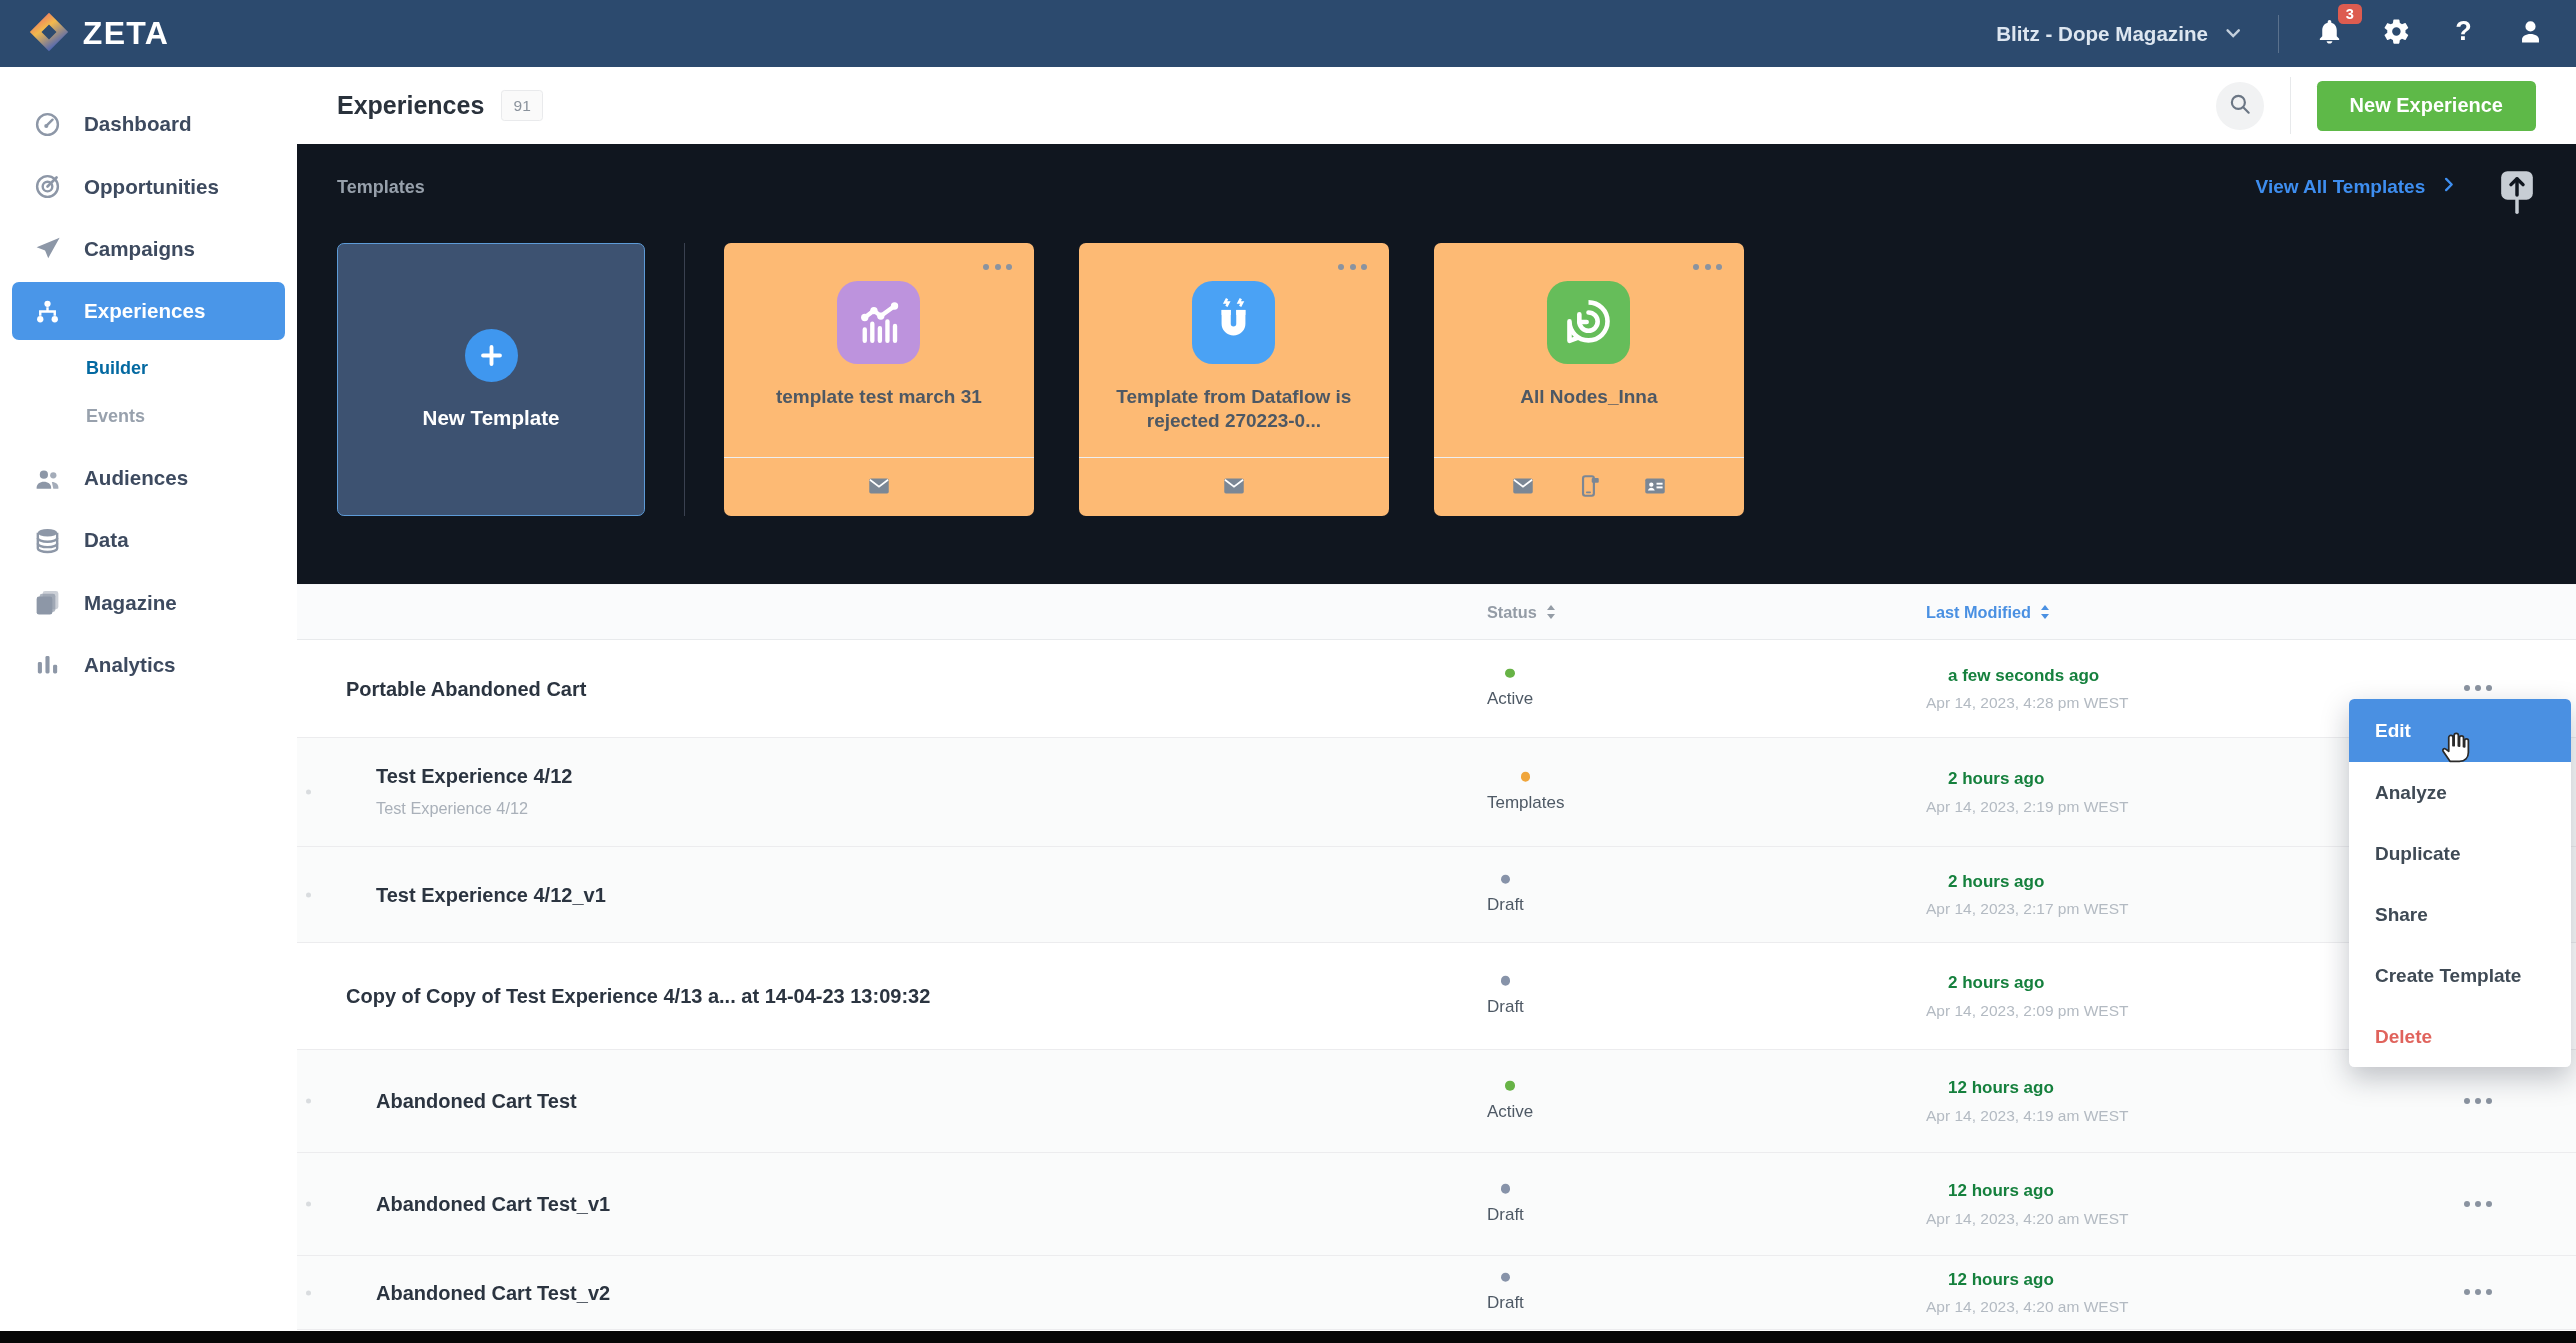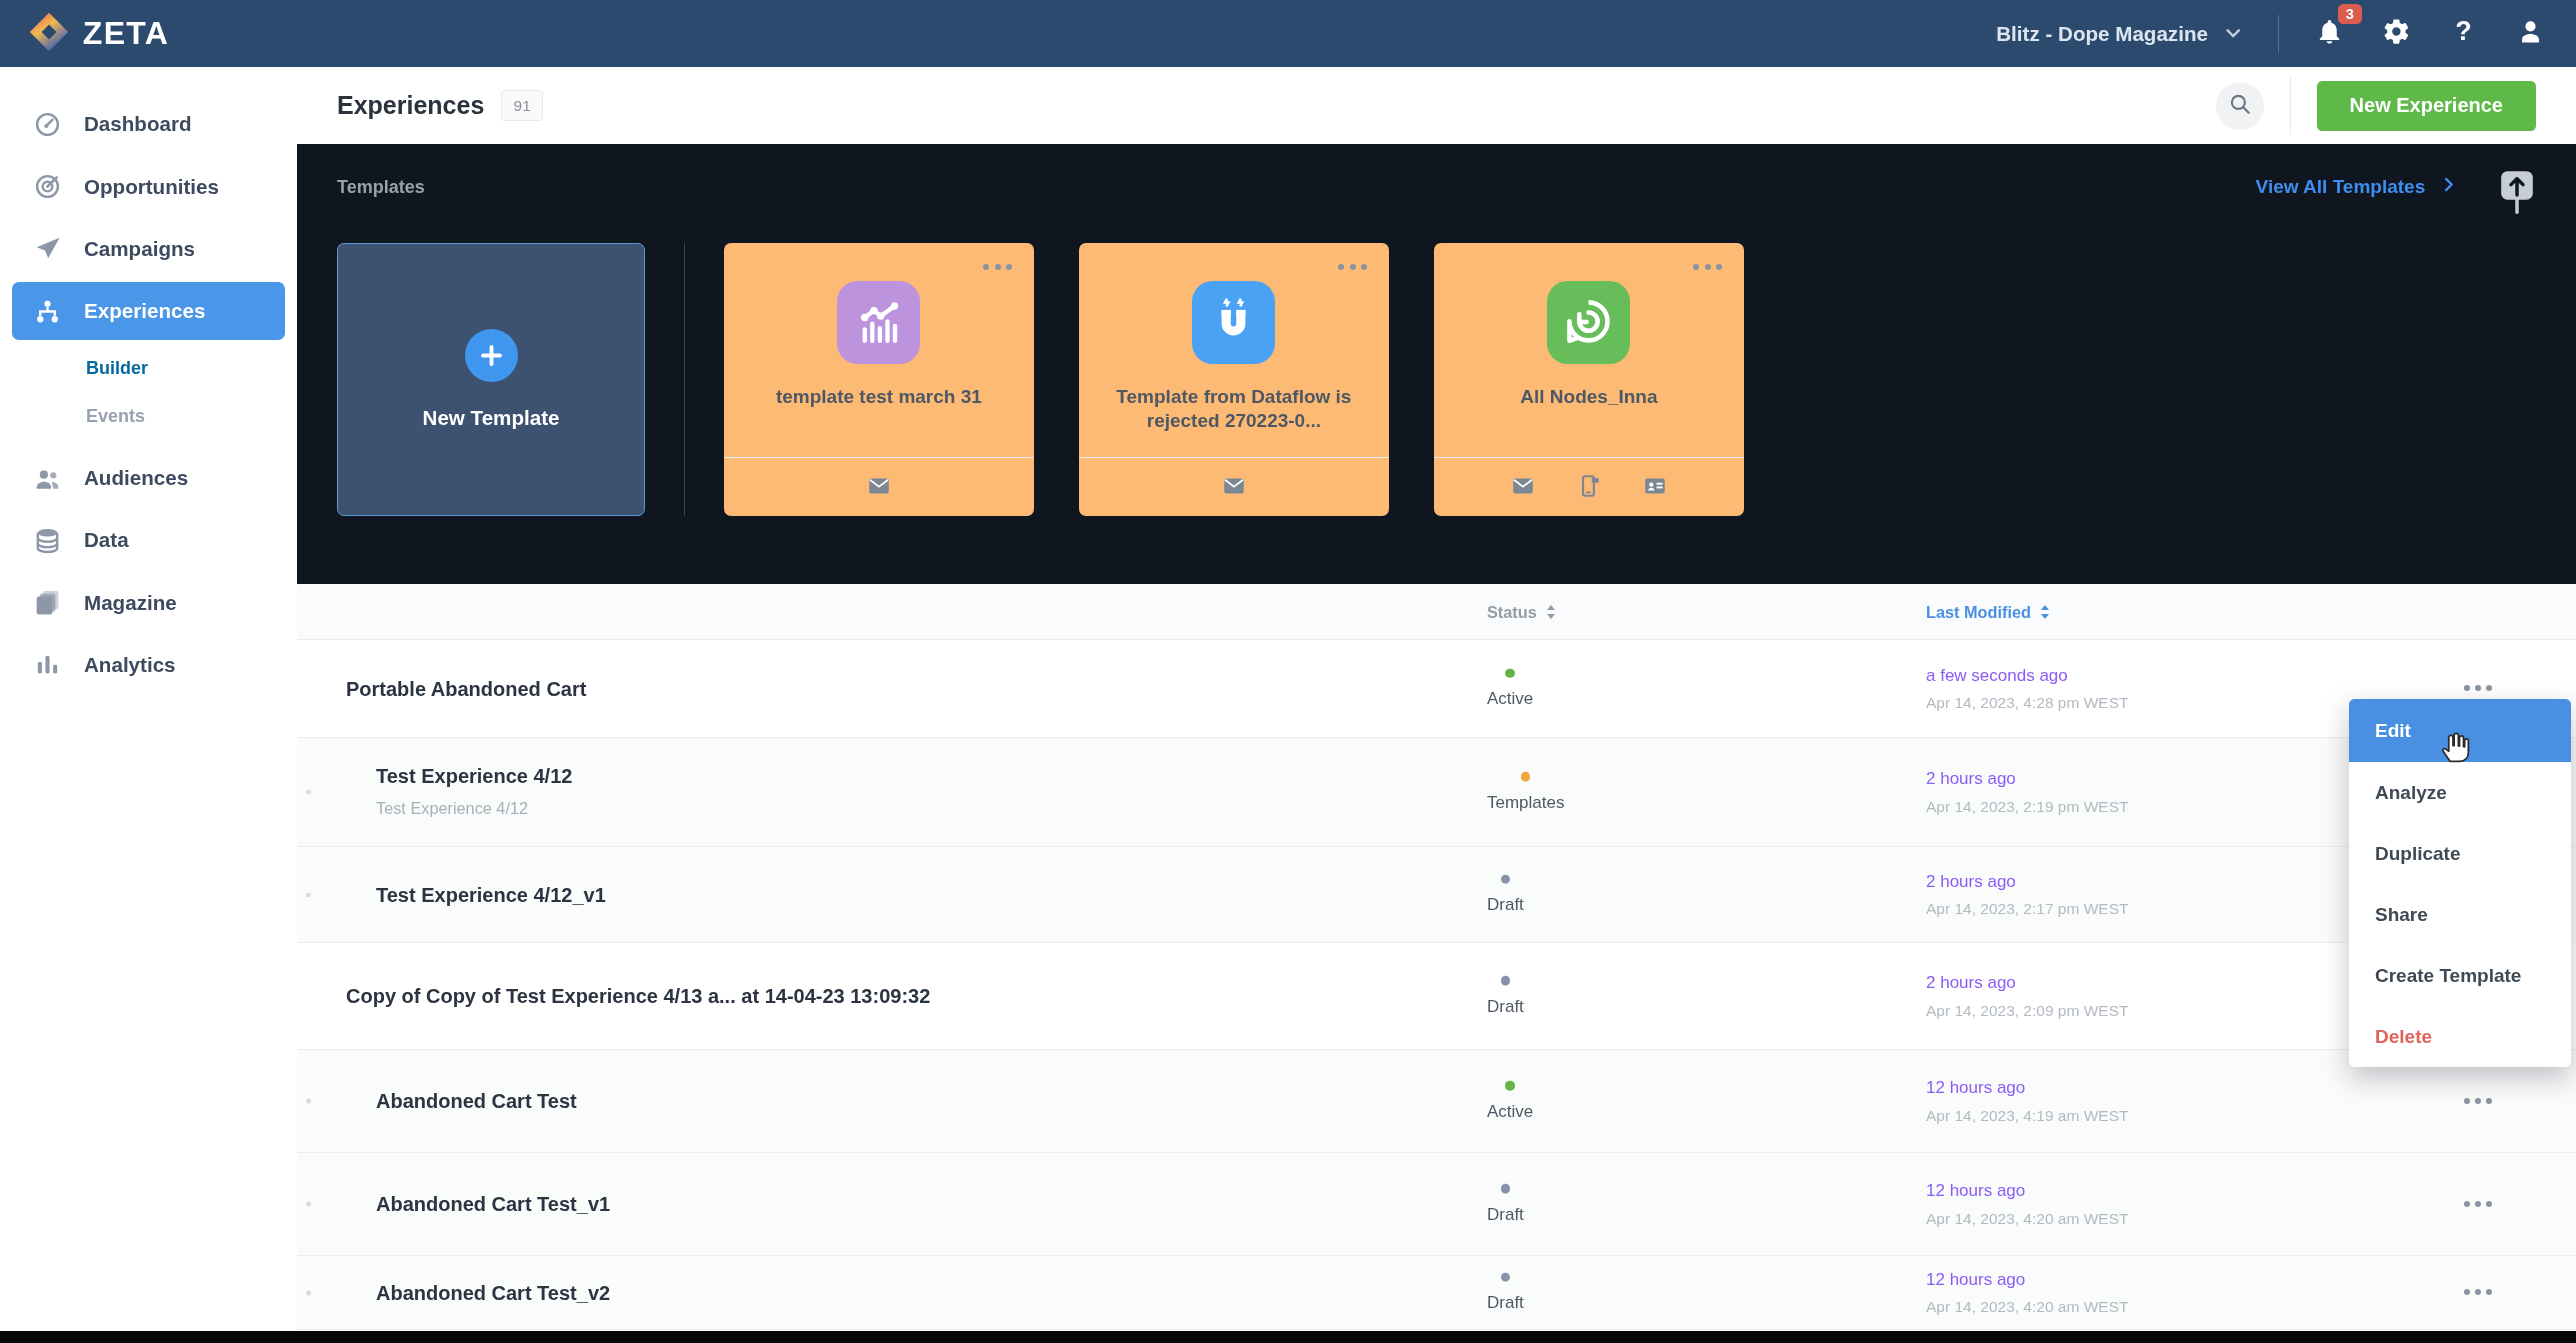--- a/index.html
+++ b/index.html
@@ -97,21 +97,21 @@
   .row{position:relative;border-bottom:0.9px solid #ececee;box-sizing:border-box;background:#fff;}
   .row.indent{background:#fafbfb;}
   .name-wrap{position:absolute;left:49px;top:50%;transform:translateY(-50%);}
   .row.indent .name-wrap{left:79px;}
   .row-name{font-size:20px;font-weight:700;color:#2b3440;}
   .row-sub{font-size:16.3px;font-weight:400;color:#a9b0b9;margin-top:11.2px;}
   .status{position:absolute;left:1190px;top:50%;transform:translateY(-50%);
           display:flex;align-items:center;gap:11.2px;font-size:17px;color:#4e5965;flex-direction:column;}
   .status-dot{width:9.5px;height:9.5px;border-radius:50%;}
   .modified{position:absolute;left:1629px;top:50%;transform:translateY(-50%);}
-  .mod-main{font-size:17px;font-weight:400;color:#8b5cf6;}
+  .mod-main{font-size:17px;font-weight:700;color:#15803d;margin-left:22px;}
   .mod-sub{font-size:15.5px;color:#b3bac2;margin-top:8.6px;}
   .row-dots{position:absolute;left:2160px;top:50%;transform:translateY(-50%);display:flex;gap:5.2px;
             cursor:pointer;padding:6.9px;}
   .row-dots i{width:6px;height:6px;border-radius:50%;background:#8a93a0;}
   .indent-dot{position:absolute;left:8.6px;top:50%;transform:translateY(-50%);
               width:5.2px;height:5.2px;border-radius:50%;background:#d9dcdf;}
 
   
   .menu{position:absolute;left:2349px;top:699px;width:222px;background:#fff;border-radius:5.2px;
         box-shadow:0 10.3px 27.5px rgba(15,25,45,.25);z-index:10;overflow:hidden;}

